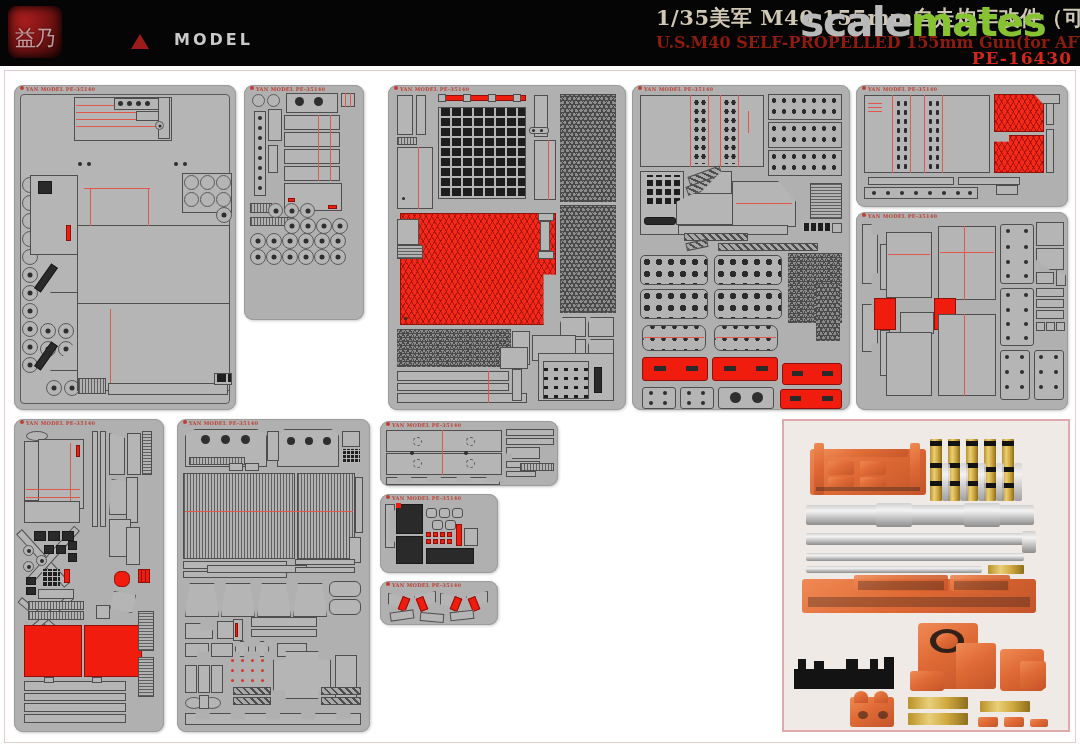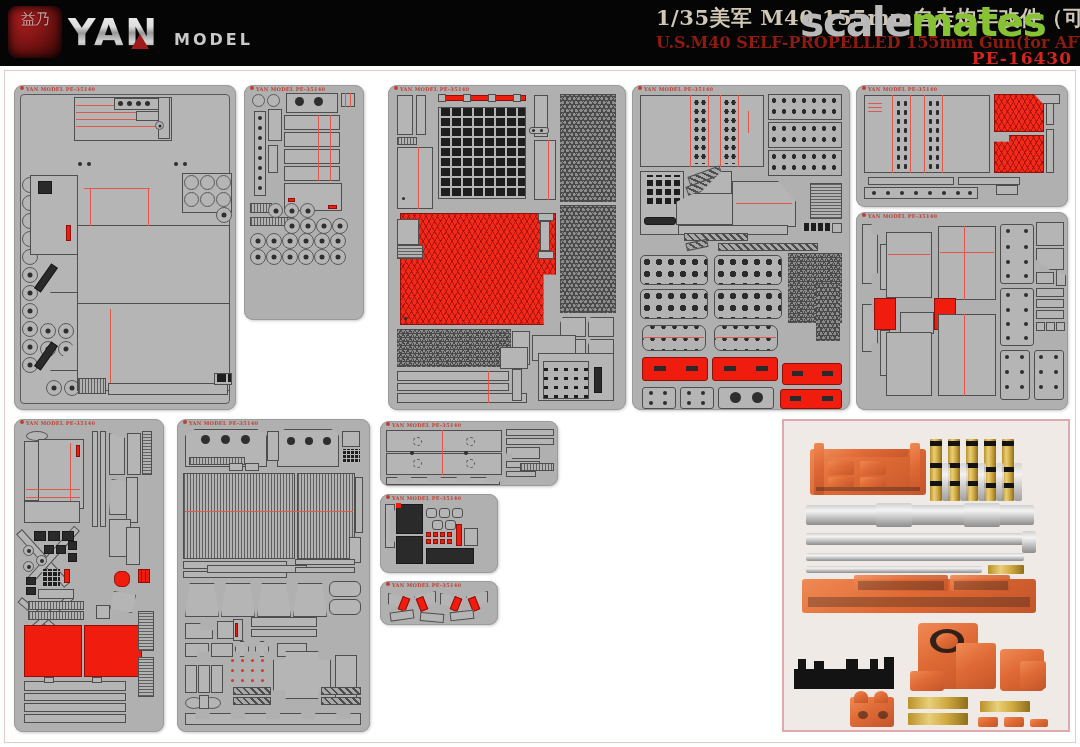--- a/index.html
+++ b/index.html
@@ -6,23 +6,23 @@
   body{width:1080px;height:747px;font-family:"Liberation Sans",sans-serif;overflow:hidden;}
   #page{position:relative;width:1080px;height:747px;background:#ffffff;box-sizing:border-box;}
 
   
   .header{position:absolute;left:0;top:0;width:1080px;height:66px;background:#050505;overflow:hidden;}
   .logo-wrap{position:absolute;left:8px;top:4px;width:300px;height:58px;}
   .logo-seal{position:absolute;left:0;top:2px;width:54px;height:52px;border-radius:9px;
     background:
       radial-gradient(ellipse at 32% 28%, #a61d1d 0%, #7d1414 42%, #4a0b0b 78%, #2a0606 100%);
     box-shadow:inset 0 0 10px #000;}
-  .logo-seal .glyph{position:absolute;inset:6px;color:#e2cfcf;font-family:Liberation Serif, serif;
-    font-size:15px;line-height:15px;opacity:.72;letter-spacing:-1px;text-align:center;
-    text-shadow:0 0 2px #000;}
+  .logo-seal .glyph{position:absolute;inset:6px;color:#e2cfcf;font-family:Liberation Mono, monospace;
+    font-size:21px;line-height:15px;opacity:.72;letter-spacing:-1px;text-align:center;
+    text-shadow:0 0 2px #000;margin-top:20px;}
   .logo-yan{position:absolute;left:60px;top:6px;font-family:"DejaVu Sans",sans-serif;
     font-weight:bold;font-size:38px;letter-spacing:2px;
     background:linear-gradient(180deg,#f2f2f2 0%,#d9d9d9 38%,#8a8a8a 52%,#cfcfcf 72%,#6e6e6e 100%);
     -webkit-background-clip:text;background-clip:text;color:transparent;
     text-shadow:0 1px 0 rgba(255,255,255,.12);}
   .logo-a-tri{position:absolute;left:123px;top:30px;width:0;height:0;
     border-left:9px solid transparent;border-right:9px solid transparent;border-bottom:15px solid #9e1b1b;}
   .logo-model{position:absolute;left:166px;top:26px;font-family:"DejaVu Sans",sans-serif;
     font-weight:bold;font-size:16px;letter-spacing:3px;color:#c9c9c9;}
 
@@ -106,21 +106,20 @@
 <body>
 
 <div id="page">
 
   <div class="header">
 
     <div class="logo-wrap">
       <div class="logo-seal">
         <div class="glyph">益乃</div>
       </div>
-      <div class="logo-yan">YAN</div>
       <div class="logo-a-tri"></div>
       <div class="logo-model">MODEL</div>
     </div>
 
     <div class="hdr-cn">1/35美军 M40 155mm自走炮车改件（可用于爱德美）</div>
     <div class="hdr-en">U.S.M40 SELF-PROPELLED 155mm Gun(for AFV ACADEMY)</div>
     <div class="hdr-pe">PE-16430</div>
 
     <div class="wm">
       <span class="a">scale</span><span class="b">mates</span>

